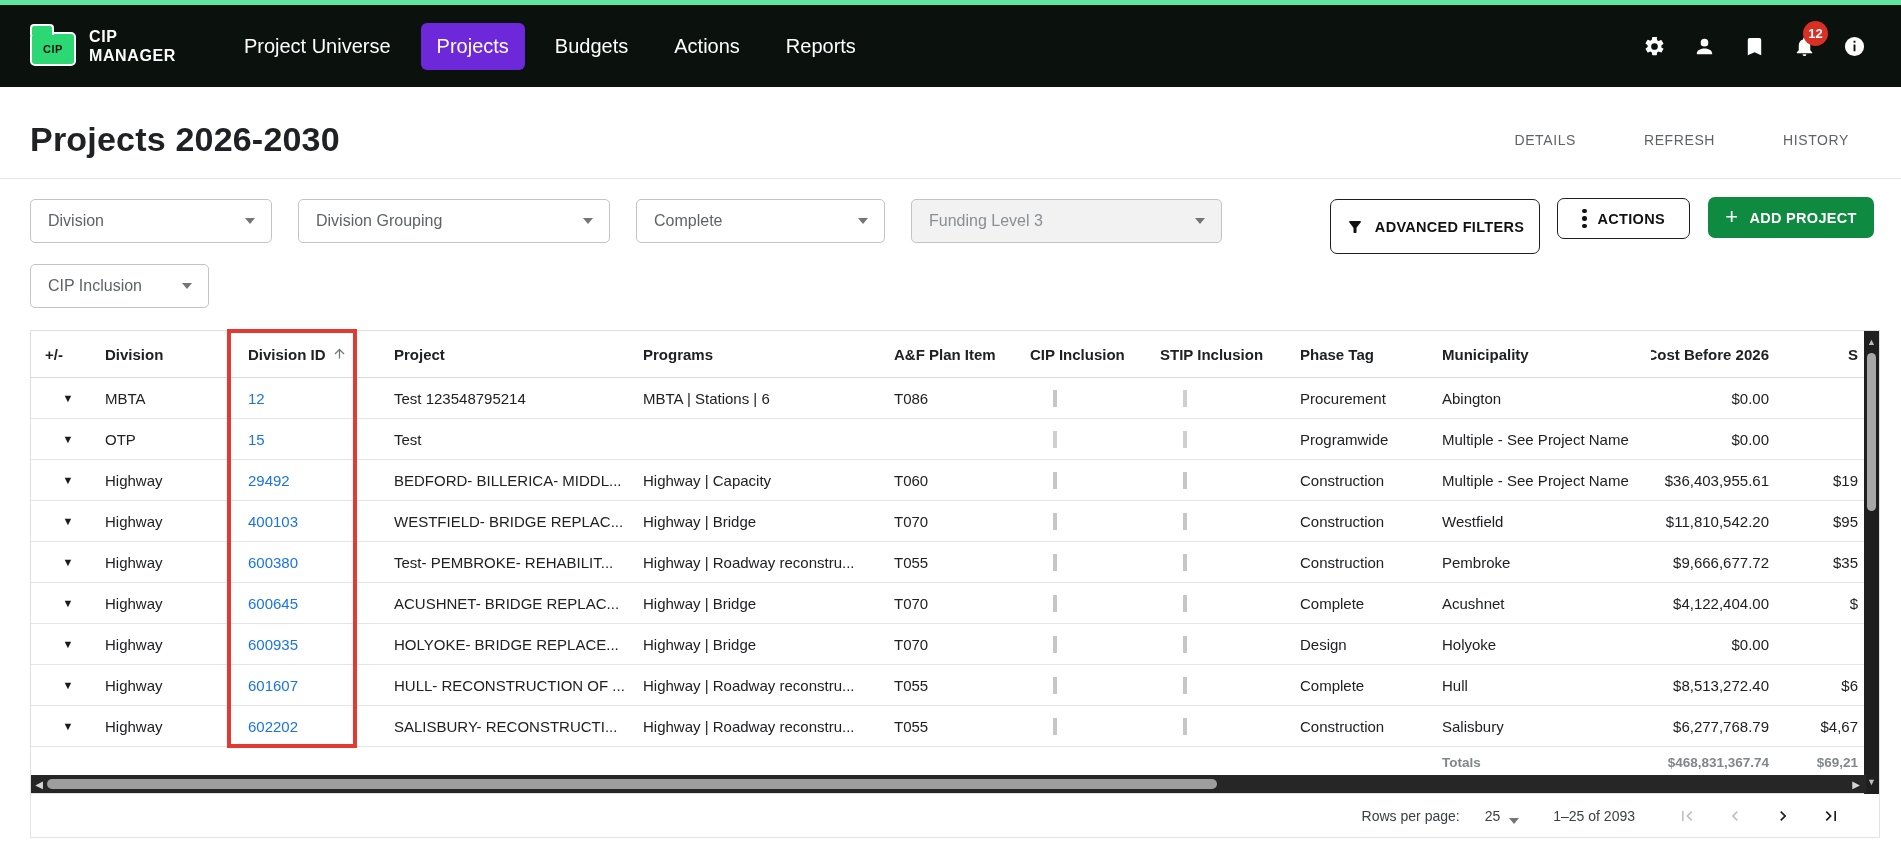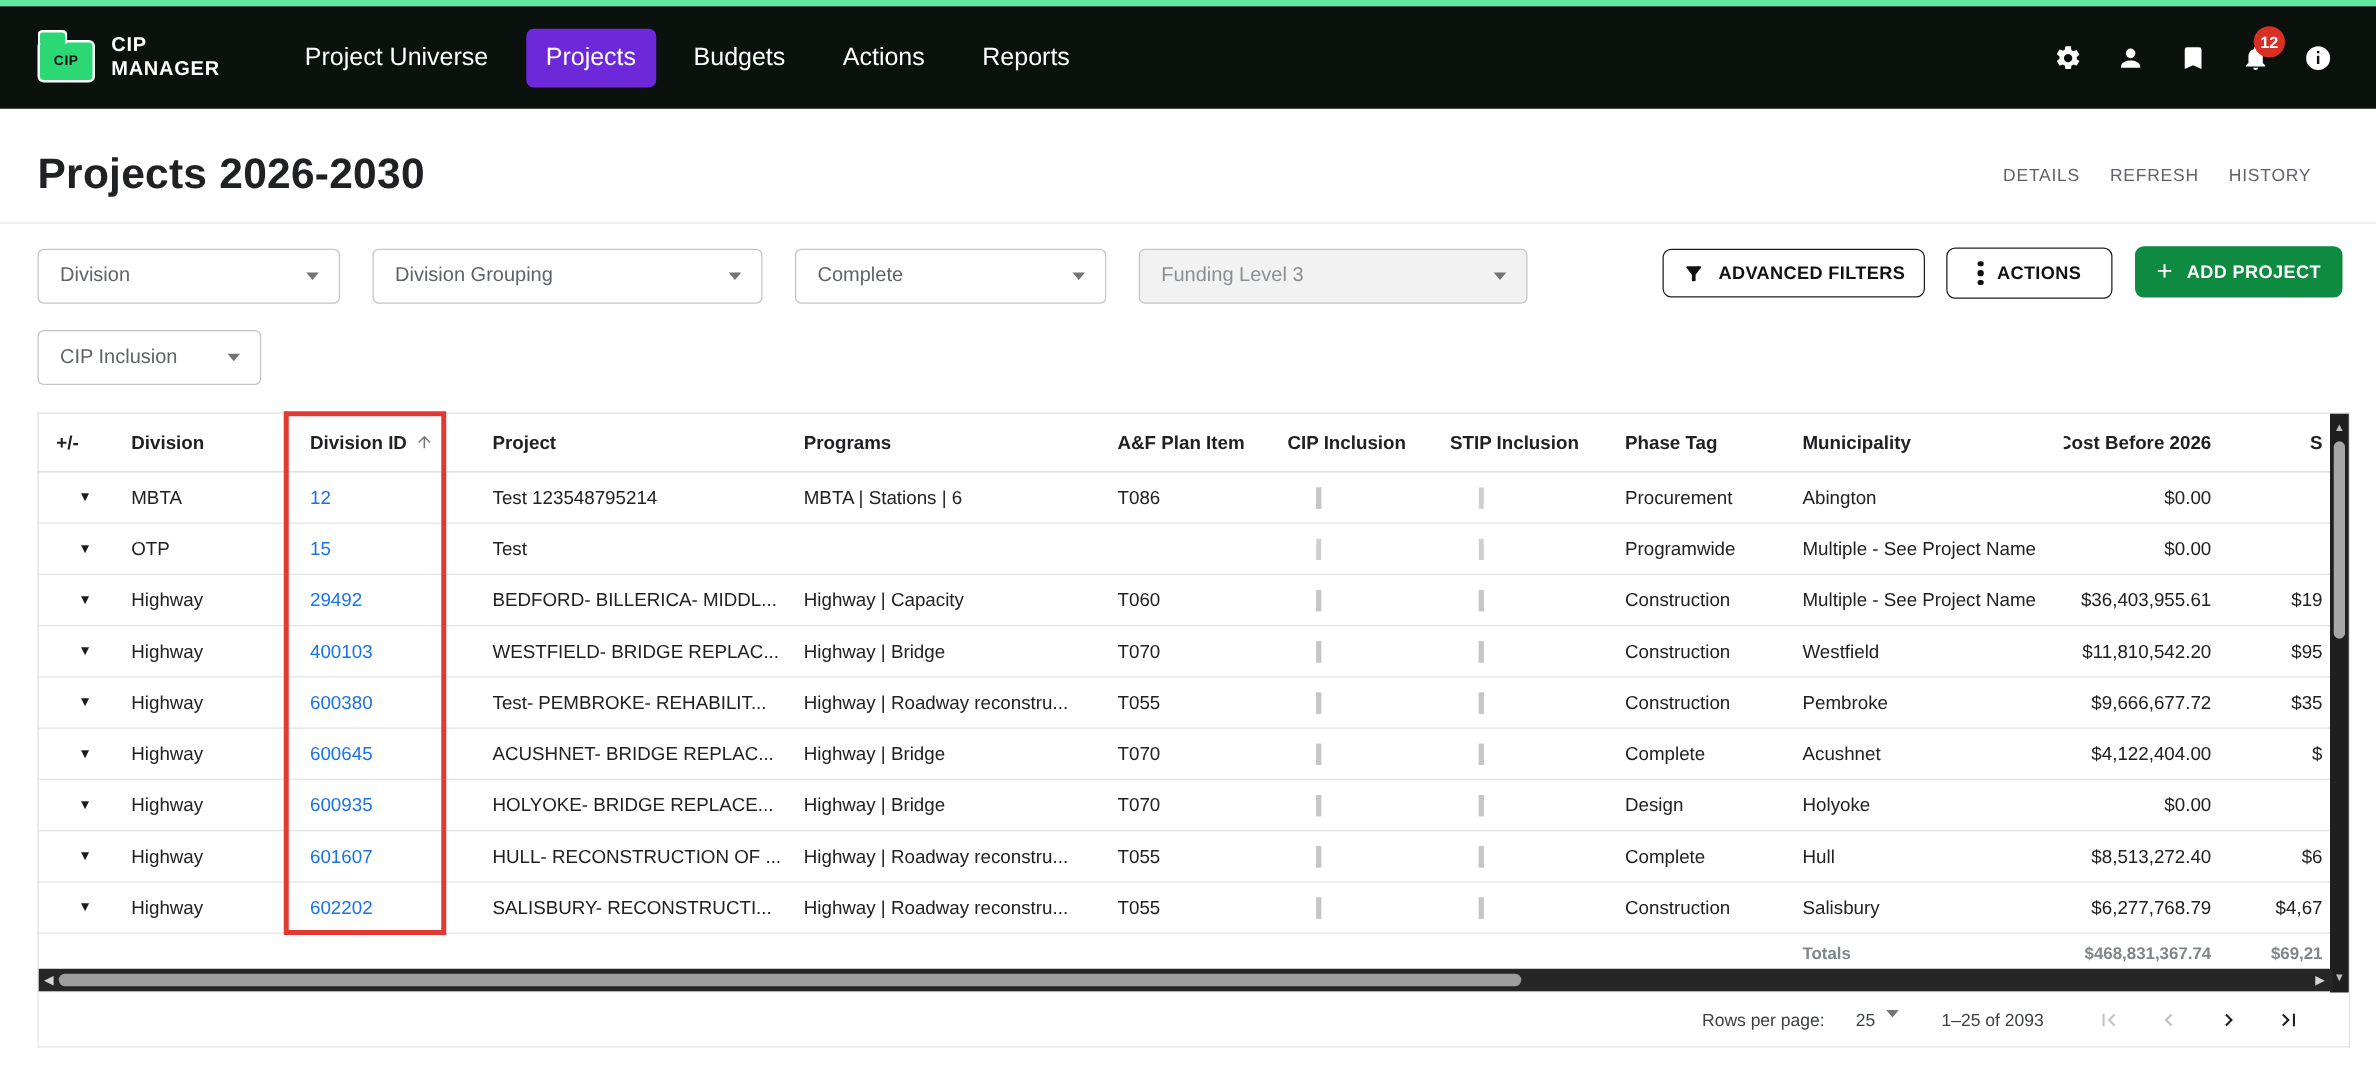--- a/index.html
+++ b/index.html
@@ -17,37 +17,37 @@
   .nav-item { color:#fff; font-size:20px; font-weight:400; padding:12px 16px; border-radius:6px; cursor:pointer; white-space:nowrap; }
   .nav-item.active { background:#6d28d9; }
   .nav-icons { margin-left:auto; display:flex; align-items:center; gap:24px; }
   .nav-icon { position:relative; width:26px; height:26px; display:flex; align-items:center; justify-content:center; cursor:pointer; }
   .nav-icon svg { fill:#fff; width:23px; height:23px; }
   .badge { position:absolute; top:-12px; left:12px; min-width:25px; height:25px; background:#d93025; color:#fff; border-radius:50%; font-size:13px; font-weight:700; display:flex; align-items:center; justify-content:center; }
 
   
   .page-header { height:91px; display:flex; align-items:center; justify-content:space-between; padding:14px 52px 0 30px; }
   .page-title { font-size:34px; font-weight:800; letter-spacing:.2px; }
-  .header-actions { display:flex; gap:24px; }
+  .header-actions { display:flex; gap:68px; }
   .header-action { font-size:14px; font-weight:500; color:#5f6368; letter-spacing:.6px; cursor:pointer; }
   .divider { height:1px; background:#e6e6e6; width:100%; }
 
   
   .filters { position:relative; height:152px; }
   .filter-row1 { position:absolute; top:20px; left:30px; display:flex; gap:26px; }
   .filter-row2 { position:absolute; top:85px; left:30px; }
   .select { height:44px; border:1px solid #c4c4c4; border-radius:5px; background:#fff; display:flex; align-items:center; justify-content:space-between; padding:0 16px 0 17px; cursor:pointer; }
   .select .lbl { font-size:16px; color:#5f6368; }
   .caret { width:0; height:0; border-left:5.5px solid transparent; border-right:5.5px solid transparent; border-top:6px solid #757575; }
   .sel-division { width:242px; } .sel-grouping { width:312px; } .sel-program { width:249px; }
   .sel-funding { width:311px; background:#f2f2f2; } .sel-funding .lbl { color:#8a8f94; }
   .sel-cip { width:179px; }
   .btn { position:absolute; display:flex; align-items:center; justify-content:center; gap:11px; border-radius:7px; cursor:pointer; font-weight:700; font-size:14.5px; letter-spacing:.3px; }
   .btn-outline { border:1.5px solid #1f1f1f; background:#fff; color:#111; }
-  .btn-adv { left:1330px; top:20px; width:210px; height:39px; }
+  .btn-adv { left:1330px; top:20px; width:210px; height:55px; }
   .btn-adv svg { width:18px; height:18px; fill:#111; }
   .btn-actions { left:1557px; top:19px; width:133px; height:41px; }
   .kebab { display:flex; flex-direction:column; gap:3px; }
   .kebab i { width:4.5px; height:4.5px; background:#111; border-radius:50%; }
   .btn-add { left:1708px; top:18px; width:166px; height:41px; background:#0e8b41; color:#fff; border:none; }
   .plus { font-size:22px; font-weight:400; line-height:1; margin-top:-2px; }
 
   
   .table-card { position:absolute; left:30px; top:330px; width:1850px; height:464px; border:1px solid #dfdfdf; background:#fff; }
   .grid-row { display:grid; grid-template-columns:60px 143px 146px 249px 251px 136px 130px 140px 142px 223px 130px 85px; align-items:center; }
@@ -73,21 +73,21 @@
   .vscroll .up { top:6px; } .vscroll .down { bottom:8px; }
   .vscroll .thumb { position:absolute; left:3px; top:22px; width:9px; height:158px; background:#a7a7a7; border-radius:5px; }
   .hscroll { position:absolute; left:0; bottom:0; height:18px; width:1835px; background:#262626; display:flex; align-items:center; }
   .hscroll .left-arrow, .hscroll .right-arrow { color:#d5d5d5; font-size:10px; width:16px; text-align:center; }
   .hscroll .thumb { position:absolute; left:16px; top:4px; width:1170px; height:10px; background:#9e9e9e; border-radius:5px; }
   .hscroll .right-arrow { position:absolute; right:2px; }
 
   
   .footer { position:absolute; left:30px; top:794px; width:1850px; height:44px; border:1px solid #e3e3e3; border-top:none; display:flex; align-items:center; justify-content:flex-end; gap:34px; padding-right:38px; background:#fff; }
   .foot-text { font-size:14px; color:#3c4043; }
-  .rpp { display:flex; align-items:flex-start; gap:9px; cursor:pointer; }
+  .rpp { display:flex; align-items:flex-end; gap:9px; cursor:pointer; }
   .pager-icons { display:flex; align-items:center; gap:28px; margin-left:8px; }
   .pager-btn { width:20px; height:20px; display:flex; align-items:center; justify-content:center; cursor:pointer; }
   .pager-btn svg { width:20px; height:20px; }
   .pager-btn.disabled svg { fill:#c1c1c1; }
   .pager-btn.enabled svg { fill:#1f1f1f; }
 </style>
 </head>
 <body>
 
 <div class="top-strip"></div>

